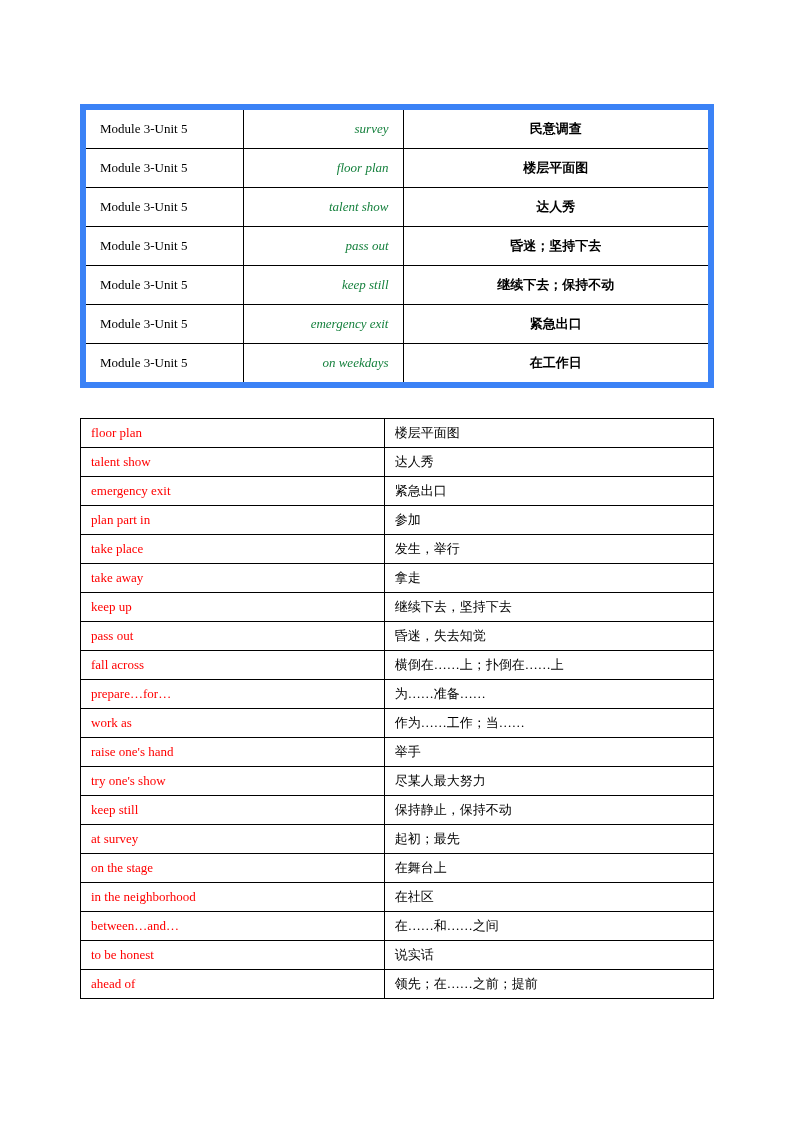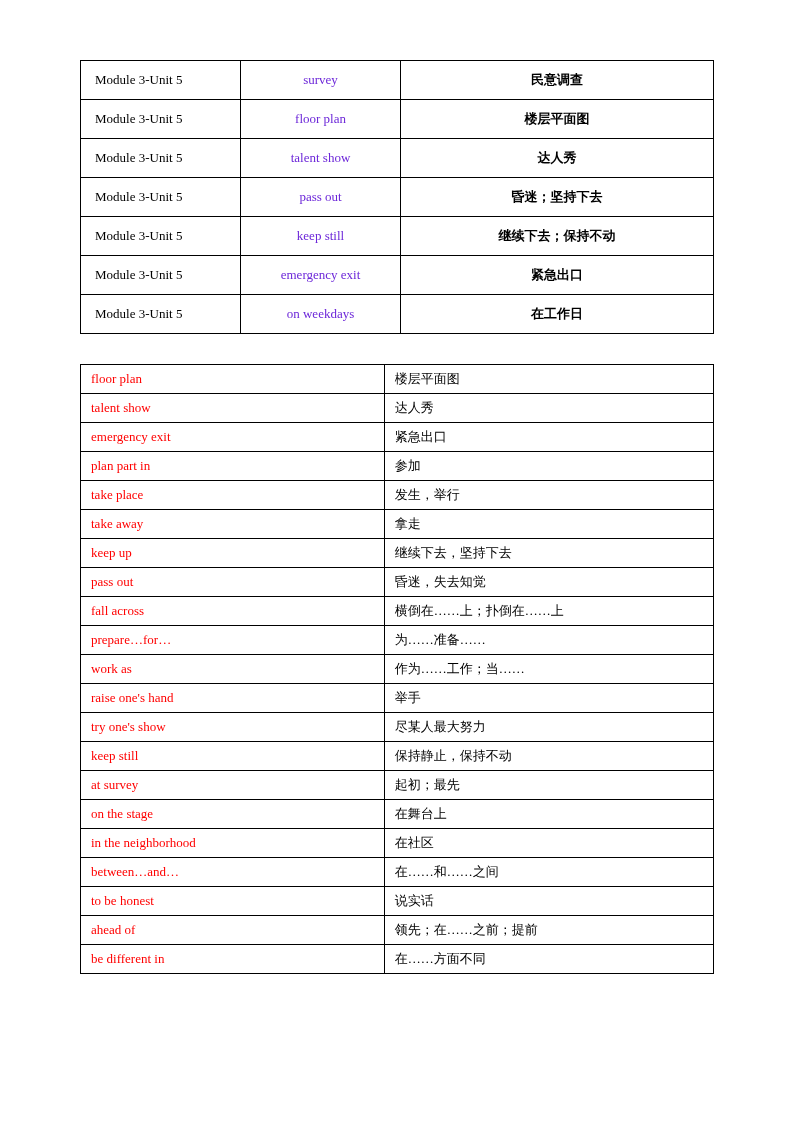--- a/index.html
+++ b/index.html
@@ -11,41 +11,43 @@
       background: #ffffff;
       font-family: "SimSun", "宋体", serif;
       font-size: 13px;
       color: #000000;
       width: 794px;
       min-height: 1123px;
       padding: 60px 80px;
     }
 
     .section-top {
-      border: 1px solid #3b82f6;
+      border: 6px solid #3b82f6;
       border-collapse: collapse;
       width: 100%;
       margin-bottom: 30px;
+      margin-top: 44px;
     }
 
     .section-top td {
       border: 1px solid #000;
       padding: 10px 14px;
       vertical-align: middle;
     }
 
     .section-top .col-module {
       width: 160px;
       color: #000;
     }
 
     .section-top .col-english {
       width: 160px;
-      color: #6d28d9;
-      text-align: center;
+      color: #15803d;
+      text-align: right;
+      font-style: italic;
     }
 
     .section-top .col-chinese {
       color: #000;
       text-align: center;
       font-weight: bold;
     }
 
     .section-bottom {
       border: 1px solid #000;
@@ -187,18 +189,14 @@
         <td class="col-chinese">在……和……之间</td>
       </tr>
       <tr>
         <td class="col-english">to be honest</td>
         <td class="col-chinese">说实话</td>
       </tr>
       <tr>
         <td class="col-english">ahead of</td>
         <td class="col-chinese">领先；在……之前；提前</td>
       </tr>
-      <tr>
-        <td class="col-english">be different in</td>
-        <td class="col-chinese">在……方面不同</td>
-      </tr>
     </tbody>
 </table>
 
 </body></html>

